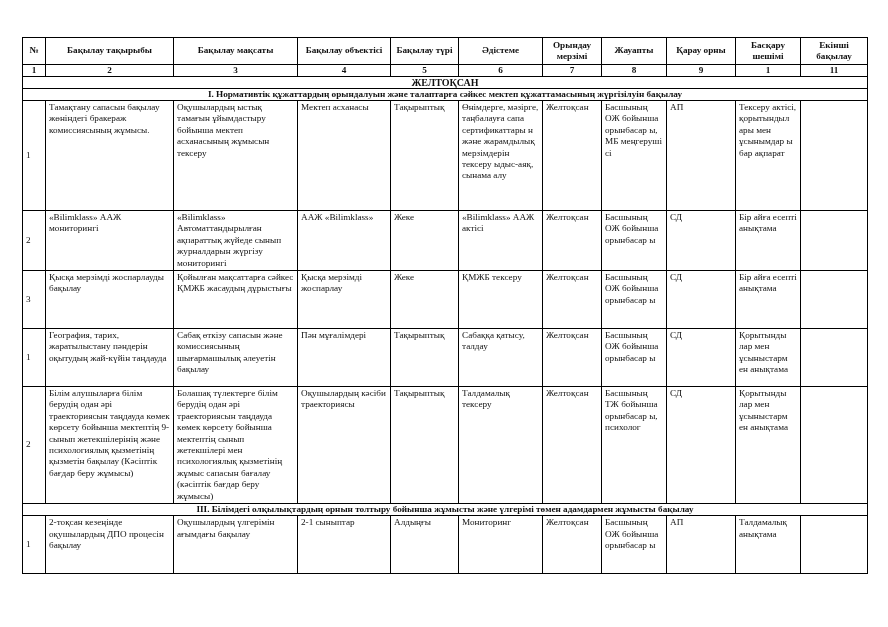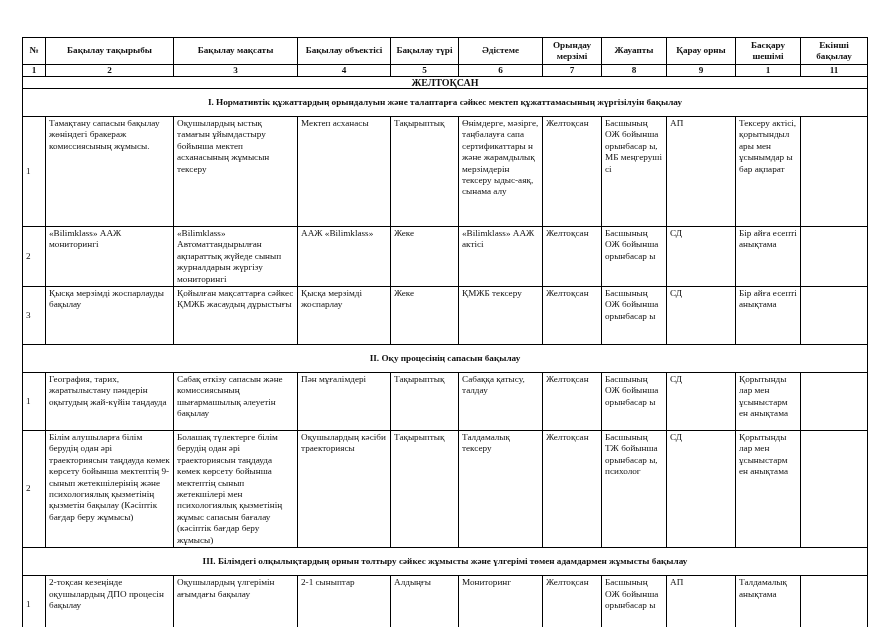--- a/index.html
+++ b/index.html
@@ -2,21 +2,21 @@
 <html><head>
 <meta charset="utf-8">
 <style>
   html, body { margin: 0; padding: 0; background: #ffffff; }
   body { width: 888px; height: 627px; overflow: hidden; position: relative; font-family: "Liberation Serif", "DejaVu Serif", serif; color: #111; }
   table.plan { position: absolute; left: 22px; top: 37px; border-collapse: collapse; table-layout: fixed; width: 845px; }
   table.plan td, table.plan th { border: 1px solid #000; padding: 1px 3px; vertical-align: top; font-size: 9.2px; line-height: 11.4px; word-wrap: break-word; }
   table.plan th { font-weight: bold; text-align: center; vertical-align: middle; height: 24px; }
   tr.nums td { font-weight: bold; text-align: center; height: 11px; line-height: 11px; padding: 0 3px; }
   tr.month td { font-weight: bold; text-align: center; font-size: 10px; height: 11px; line-height: 11px; padding: 0 3px; }
-  tr.section td { font-weight: bold; text-align: center; height: 11px; line-height: 11px; padding: 8px 3px; }
+  tr.section td { font-weight: bold; text-align: center; height: 11px; line-height: 11px; padding: 0 3px; }
   td.num { vertical-align: middle !important; text-align: left; padding-left: 4px; }
   .c1 { width: 23px; } .c2 { width: 128px; } .c3 { width: 124px; } .c4 { width: 93px; }
   .c5 { width: 68px; } .c6 { width: 84px; } .c7 { width: 59px; } .c8 { width: 65px; }
   .c9 { width: 69px; } .c10 { width: 65px; } .c11 { width: 67px; }
 </style>
 </head>
 <body>
 
 <table class="plan">
   <colgroup>
@@ -101,23 +101,20 @@
       <td>Қысқа мерзімді жоспарлау</td>
       <td>Жеке</td>
       <td>ҚМЖБ тексеру</td>
       <td>Желтоқсан</td>
       <td>Басшының ОЖ бойынша орынбасар ы</td>
       <td>СД</td>
       <td>Бір айға есепті анықтама</td>
       <td></td>
     </tr>
 
-    <tr class="section">
-      <td colspan="11">ІІ. Оқу процесінің сапасын бақылау</td>
-    </tr>
     <tr style="height:58px">
       <td class="num">1</td>
       <td>География, тарих, жаратылыстану пәндерін оқытудың жай-күйін таңдауда</td>
       <td>Сабақ өткізу сапасын және комиссиясының шығармашылық әлеуетін бақылау</td>
       <td>Пән мұғалімдері</td>
       <td>Тақырыптық</td>
       <td>Сабаққа қатысу, талдау</td>
       <td>Желтоқсан</td>
       <td>Басшының ОЖ бойынша орынбасар ы</td>
       <td>СД</td>
@@ -132,21 +129,21 @@
       <td>Тақырыптық</td>
       <td>Талдамалық тексеру</td>
       <td>Желтоқсан</td>
       <td>Басшының ТЖ бойынша орынбасар ы, психолог</td>
       <td>СД</td>
       <td>Қорытынды лар мен ұсыныстарм ен анықтама</td>
       <td></td>
     </tr>
 
     <tr class="section">
-      <td colspan="11">ІІІ. Білімдегі олқылықтардың орнын толтыру сәйкес жұмысты және үлгерімі төмен адамдармен жұмысты бақылау</td>
+      <td colspan="11">ІІІ. Білімдегі олқылықтардың орнын толтыру бойынша жұмысты және үлгерімі төмен адамдармен жұмысты бақылау</td>
     </tr>
     <tr style="height:58px">
       <td class="num">1</td>
       <td>2-тоқсан кезеңінде оқушылардың ДПО процесін бақылау</td>
       <td>Оқушылардың үлгерімін ағымдағы бақылау</td>
       <td>2-1 сыныптар</td>
       <td>Алдыңғы</td>
       <td>Мониторинг</td>
       <td>Желтоқсан</td>
       <td>Басшының ОЖ бойынша орынбасар ы</td>

